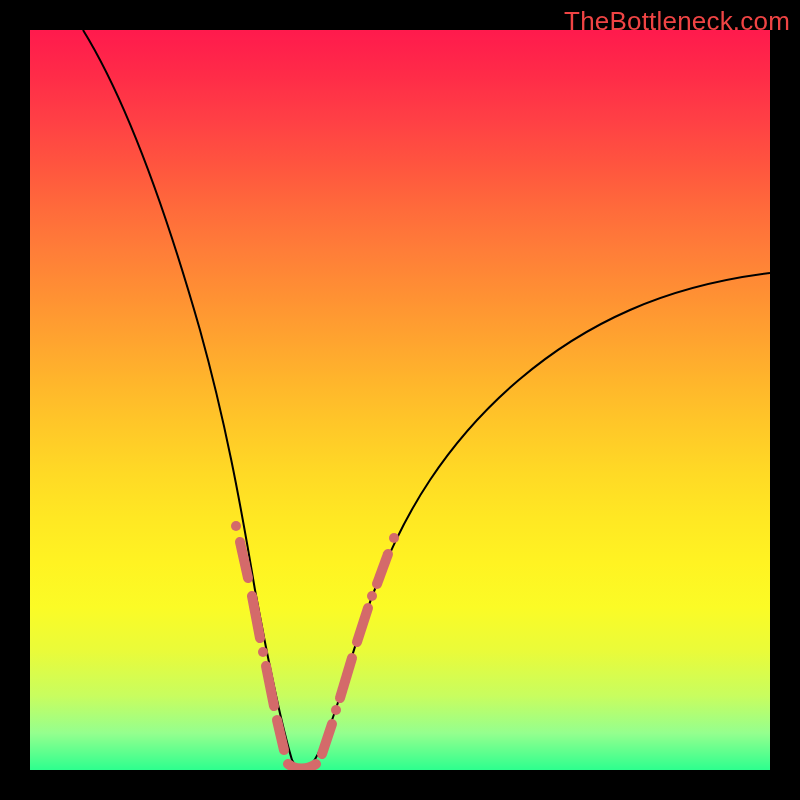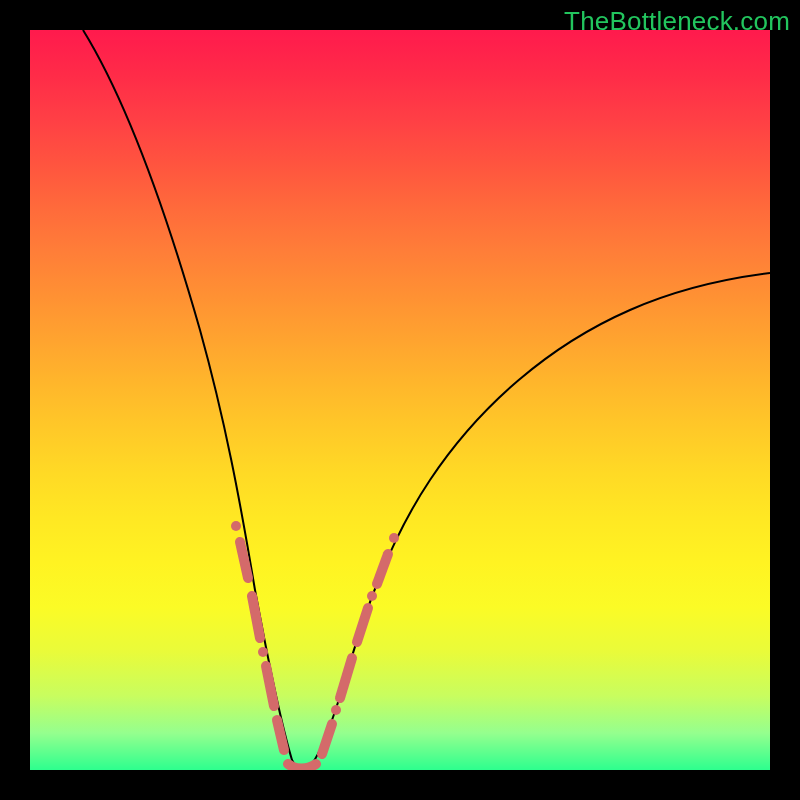--- a/index.html
+++ b/index.html
@@ -10,21 +10,21 @@
     height: 800px;
     background: #000;
   }
   .watermark {
     position: absolute;
     top: 6px;
     right: 10px;
     font-family: Arial, Helvetica, sans-serif;
     font-size: 26px;
     font-weight: 500;
-    color: #22c55e;
+    color: #ef4444;
     letter-spacing: 0.2px;
     z-index: 10;
   }
   .plot-frame {
     position: absolute;
     left: 30px;
     top: 30px;
     width: 740px;
     height: 740px;
     overflow: hidden;

